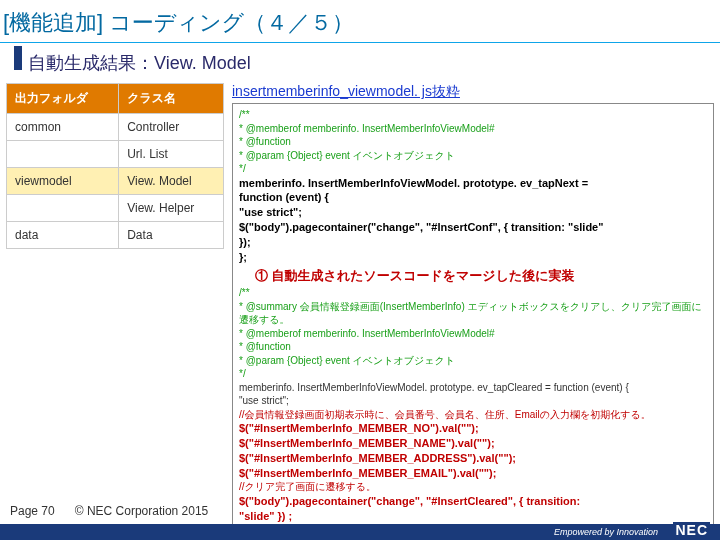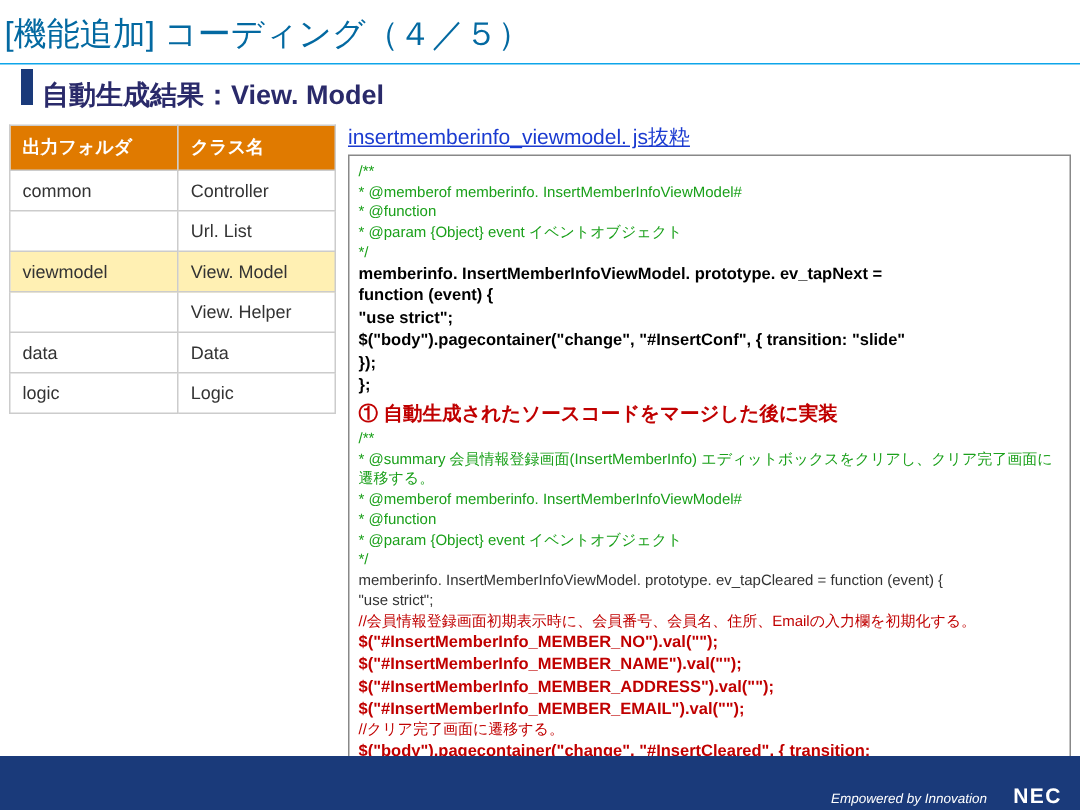--- a/index.html
+++ b/index.html
@@ -7,21 +7,21 @@
     width: 720px; height: 540px;
     font-family: "Meiryo", "Hiragino Sans", sans-serif;
     background: #fff; color: #333; position: relative; overflow: hidden;
     font-size: 12px;
   }
   .title {
     font-size: 22px; color: #0369a1; padding: 8px 3px 4px;
     border-bottom: 1px solid #0ea5e9;
   }
   .subtitle {
-    font-size: 18px; color: #2a2a6a; margin: 8px 0 8px 28px; font-weight: bold;
+    font-size: 18px; color: #2a2a6a; margin: 8px 0 8px 28px;
   }
   .subbar {
     position: absolute; left: 14px; top: 46px; width: 8px; height: 24px;
     background: #1a3a7a;
   }
   .content {
     display: flex; gap: 8px; padding: 0 6px;
   }
   .left { width: 218px; }
   table.cls {
@@ -42,24 +42,24 @@
   }
   .codebox {
     border: 1px solid #888; padding: 4px 6px; font-size: 10px;
     line-height: 1.35; background: #fff;
   }
   .cmt { color: #1aa01a; }
   .code-strong { font-weight: bold; color: #000; font-size: 11px; }
   .redb { color: #c00000; font-weight: bold; font-size: 11px; }
   .annot {
     color: #c00000; font-weight: bold; font-size: 13px;
-    display: inline-block; margin: 2px 0;
+    display: inline-block; margin: 2px 16px;
   }
   .footer {
-    position: absolute; bottom: 0; left: 0; right: 0; height: 36px;
+    position: absolute; bottom: 0; left: 0; right: 0; height: 16px;
     background: #1a3a7a; color: #fff; font-size: 9px;
     display: flex; align-items: center; padding: 0 10px;
   }
   .tagline {
     position: absolute; right: 62px; bottom: 3px;
     font-size: 9px; font-style: italic; color: #fff;
   }
   .logo {
     position: absolute; right: 10px; bottom: 2px;
     font-weight: bold; letter-spacing: 1px; color: #fff;
@@ -99,24 +99,20 @@
         <td>View. Model</td>
       </tr>
       <tr>
         <td></td>
         <td>View. Helper</td>
       </tr>
       <tr>
         <td>data</td>
         <td>Data</td>
       </tr>
-      <tr>
-        <td>logic</td>
-        <td>Logic</td>
-      </tr>
     </tbody>
       </table>
   </div>
 
   <div class="right">
     <div class="filehint">insertmemberinfo_viewmodel. js抜粋</div>
     <div class="codebox">
       <div class="cmt">/**</div>
       <div class="cmt"> * @memberof memberinfo. InsertMemberInfoViewModel#</div>
       <div class="cmt"> * @function</div>

